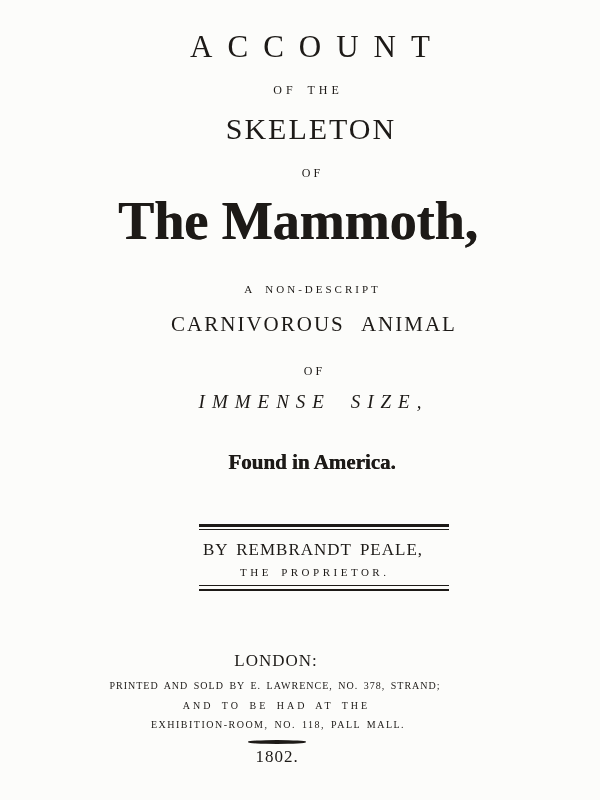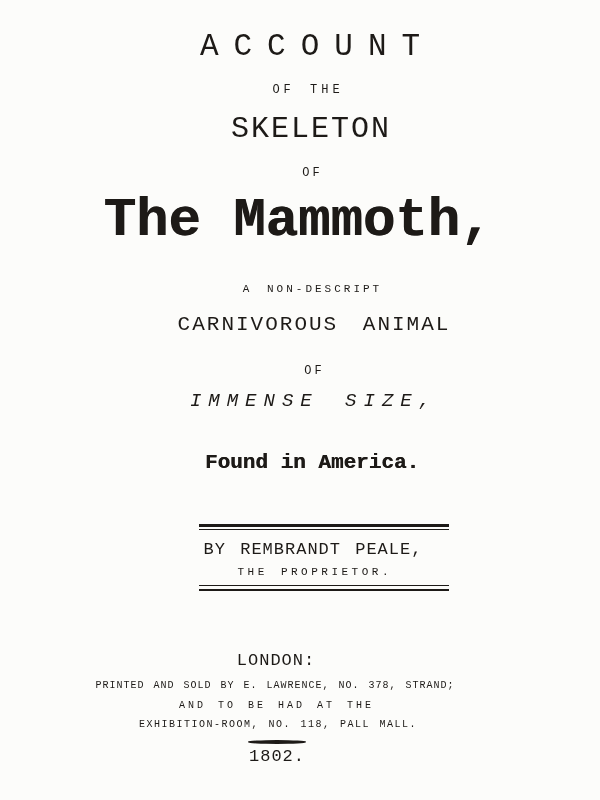--- a/index.html
+++ b/index.html
@@ -3,21 +3,21 @@
 <meta charset="utf-8">
 <style>
   html, body { margin: 0; padding: 0; background: #e9e9e7; }
   #page {
     position: relative;
     width: 600px;
     height: 800px;
     margin: 0 auto;
     background: #fcfcfa;
     color: #1d1a17;
-    font-family: Liberation Mono, monospace;
+    font-family: Liberation Serif, serif;
     overflow: hidden;
   }
   .line {
     position: absolute;
     left: 0;
     width: 100%;
     text-align: center;
     line-height: 1;
     white-space: nowrap;
   }

